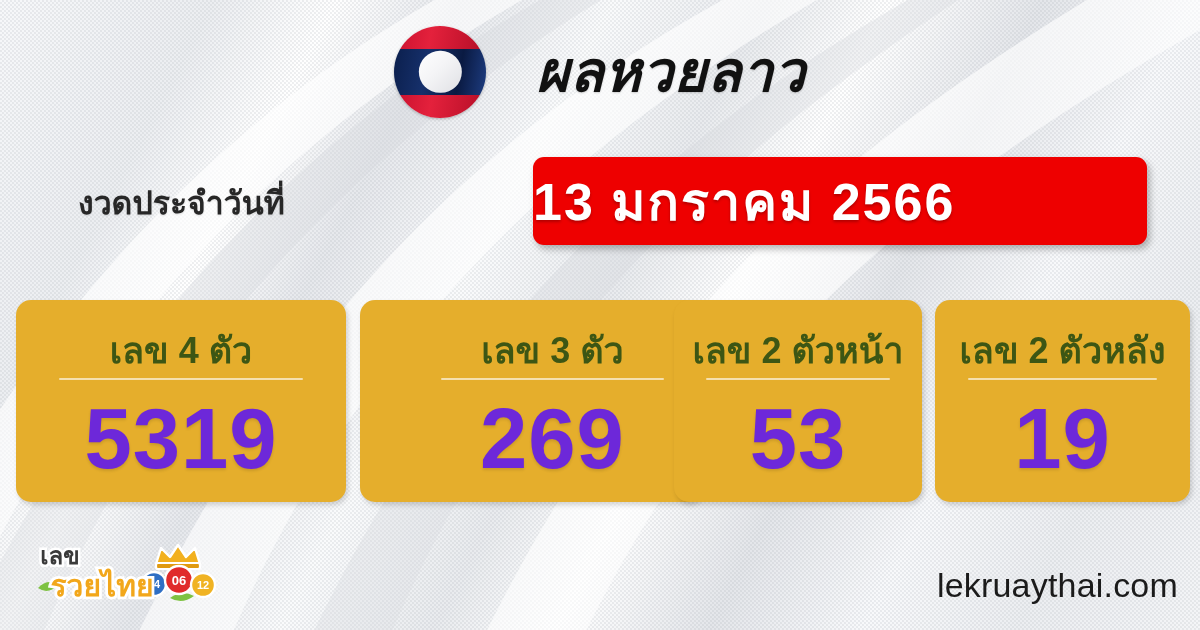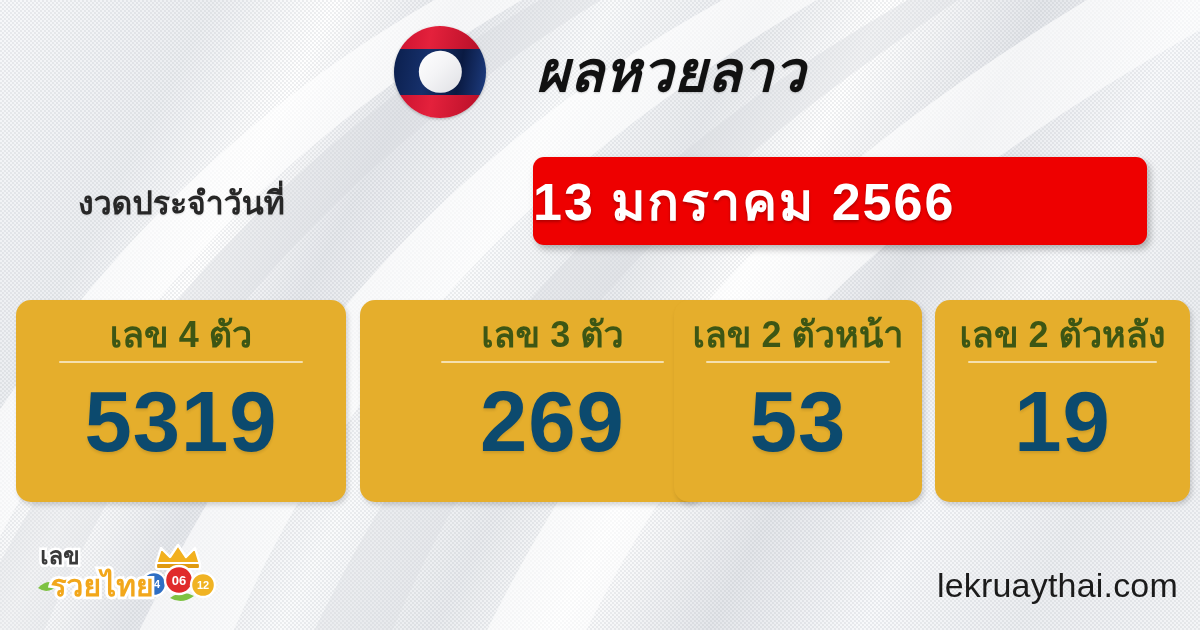--- a/index.html
+++ b/index.html
@@ -159,41 +159,42 @@
   .card {
     position: absolute;
     top: 0;
     height: 202px;
     background: #e5ae2c;
     border-radius: 15px;
     box-shadow: 2px 3px 5px rgba(0,0,0,0.16);
     display: flex;
     flex-direction: column;
     align-items: center;
+    justify-content: center;
   }
   .card-label {
     margin-top: 14px;
     font-size: 36px;
     font-weight: bold;
     color: #3d5614;
     white-space: nowrap;
     line-height: 1.15;
   }
   .card-divider {
     width: 74%;
     height: 2px;
     margin-top: 6px;
     background: rgba(255,255,255,0.62);
     border-radius: 2px;
   }
   .card-number {
     margin-top: 11px;
     font-size: 85px;
     font-weight: bold;
-    color: #0c4a6e;
+    color: #6d28d9;
     line-height: 1.12;
     letter-spacing: 1px;
     white-space: nowrap;
     text-shadow: 0 2px 3px rgba(0,0,0,0.12);
   }
   .card-0 { left: 16px;  width: 330px; }
   .card-1 { left: 360px; width: 301px; padding-left: 42px; }
   .card-2 { left: 674px; width: 248px; }
   .card-3 { left: 935px; width: 255px; }
 

